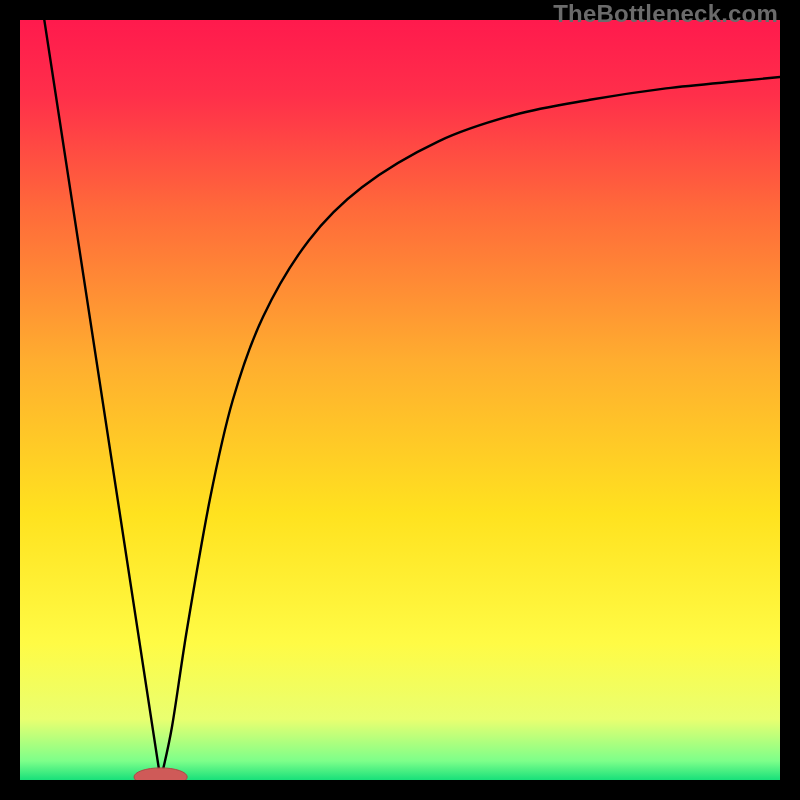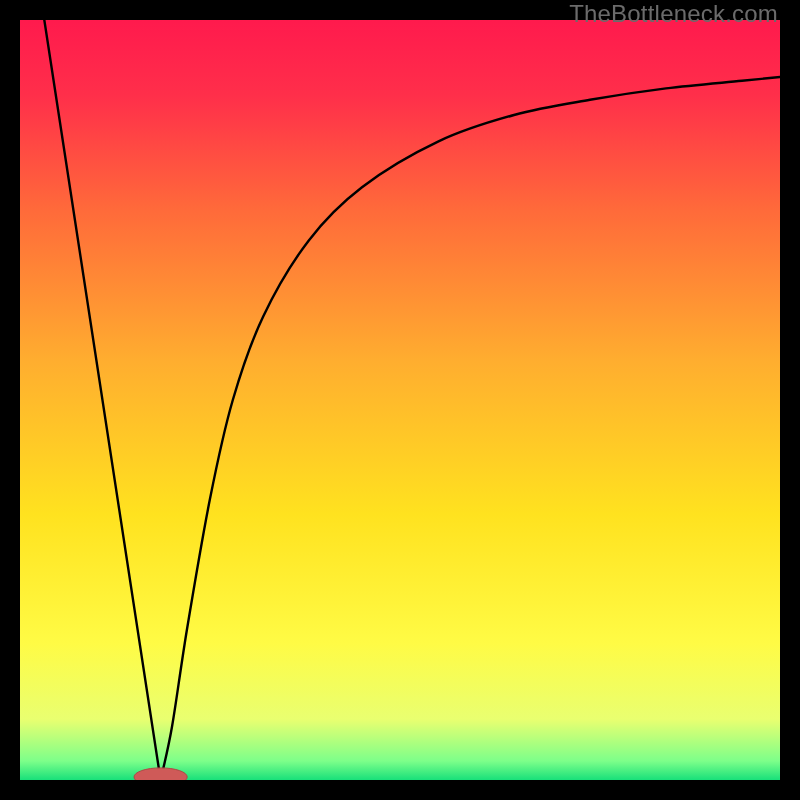--- a/index.html
+++ b/index.html
@@ -24,21 +24,21 @@
     top: 0;
     width: 760px;
     height: 760px;
   }
   .watermark {
     position: absolute;
     top: 0;
     right: 22px;
     font-family: Arial, Helvetica, sans-serif;
     font-size: 24px;
-    font-weight: 400;
+    font-weight: 700;
     color: #6b6b6b;
     letter-spacing: 0.2px;
     user-select: none;
   }
   svg { display: block; }
 </style>
 </head>
 <body>
 
 <div class="frame">

